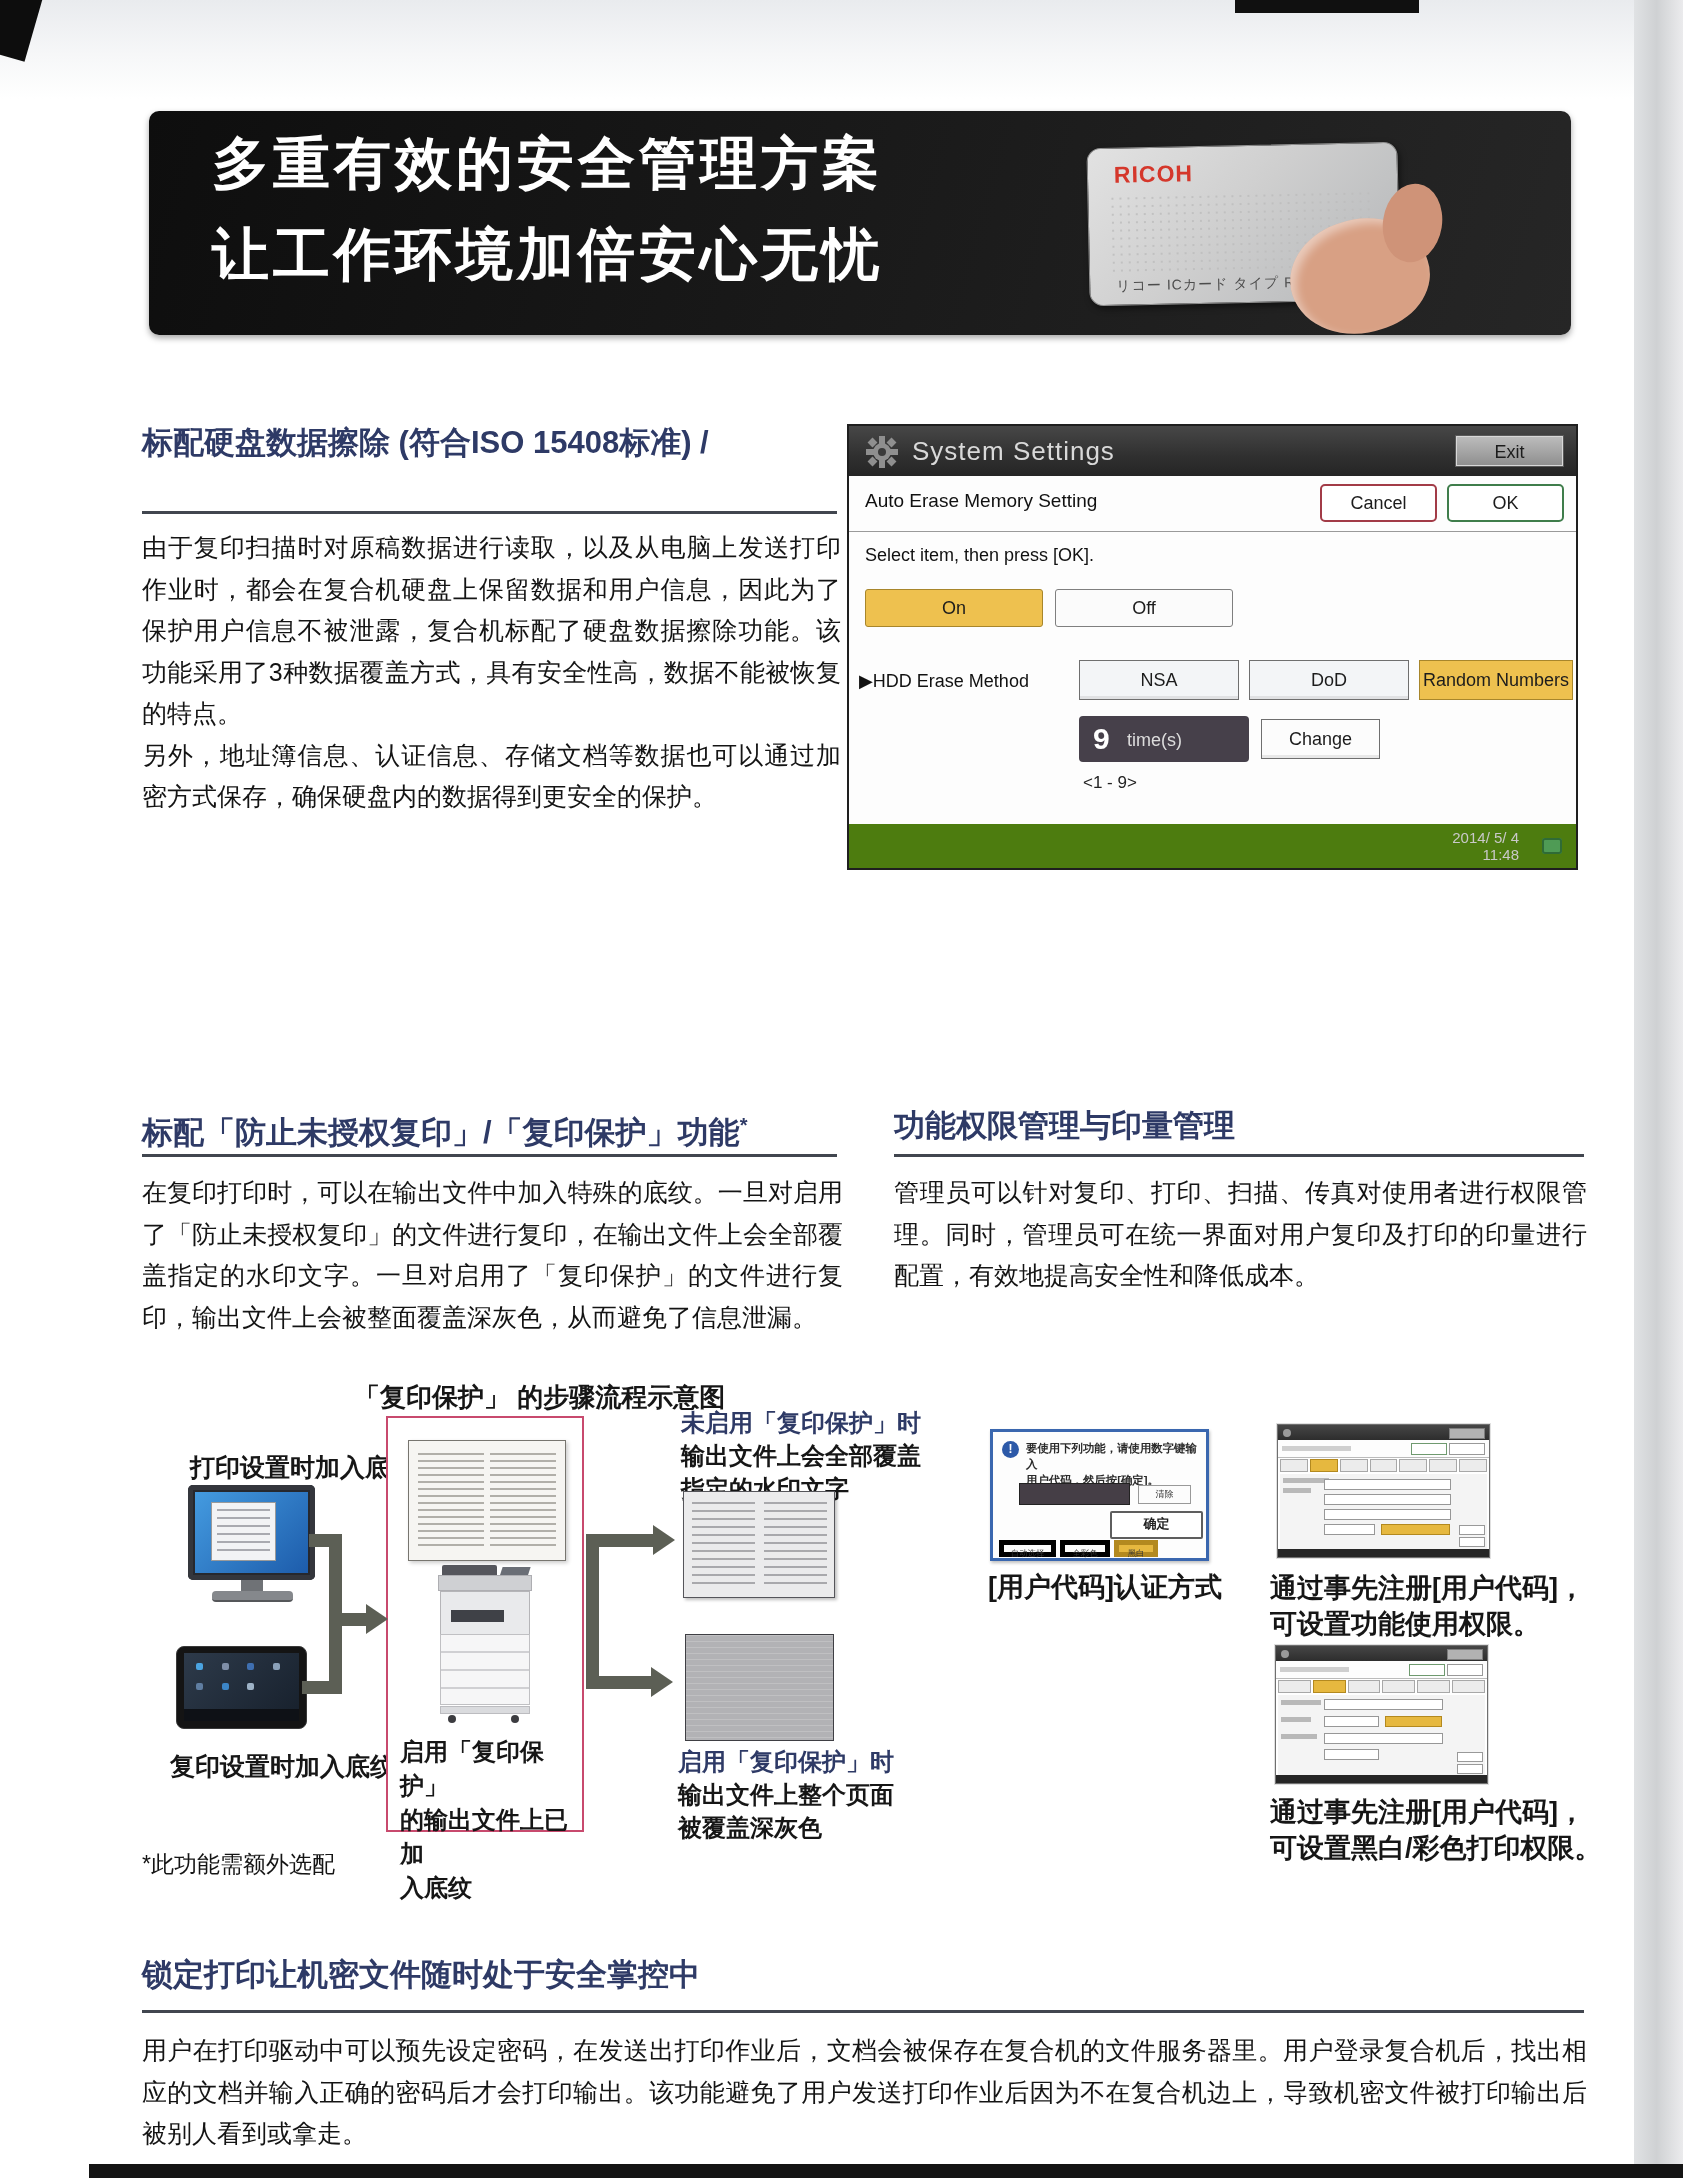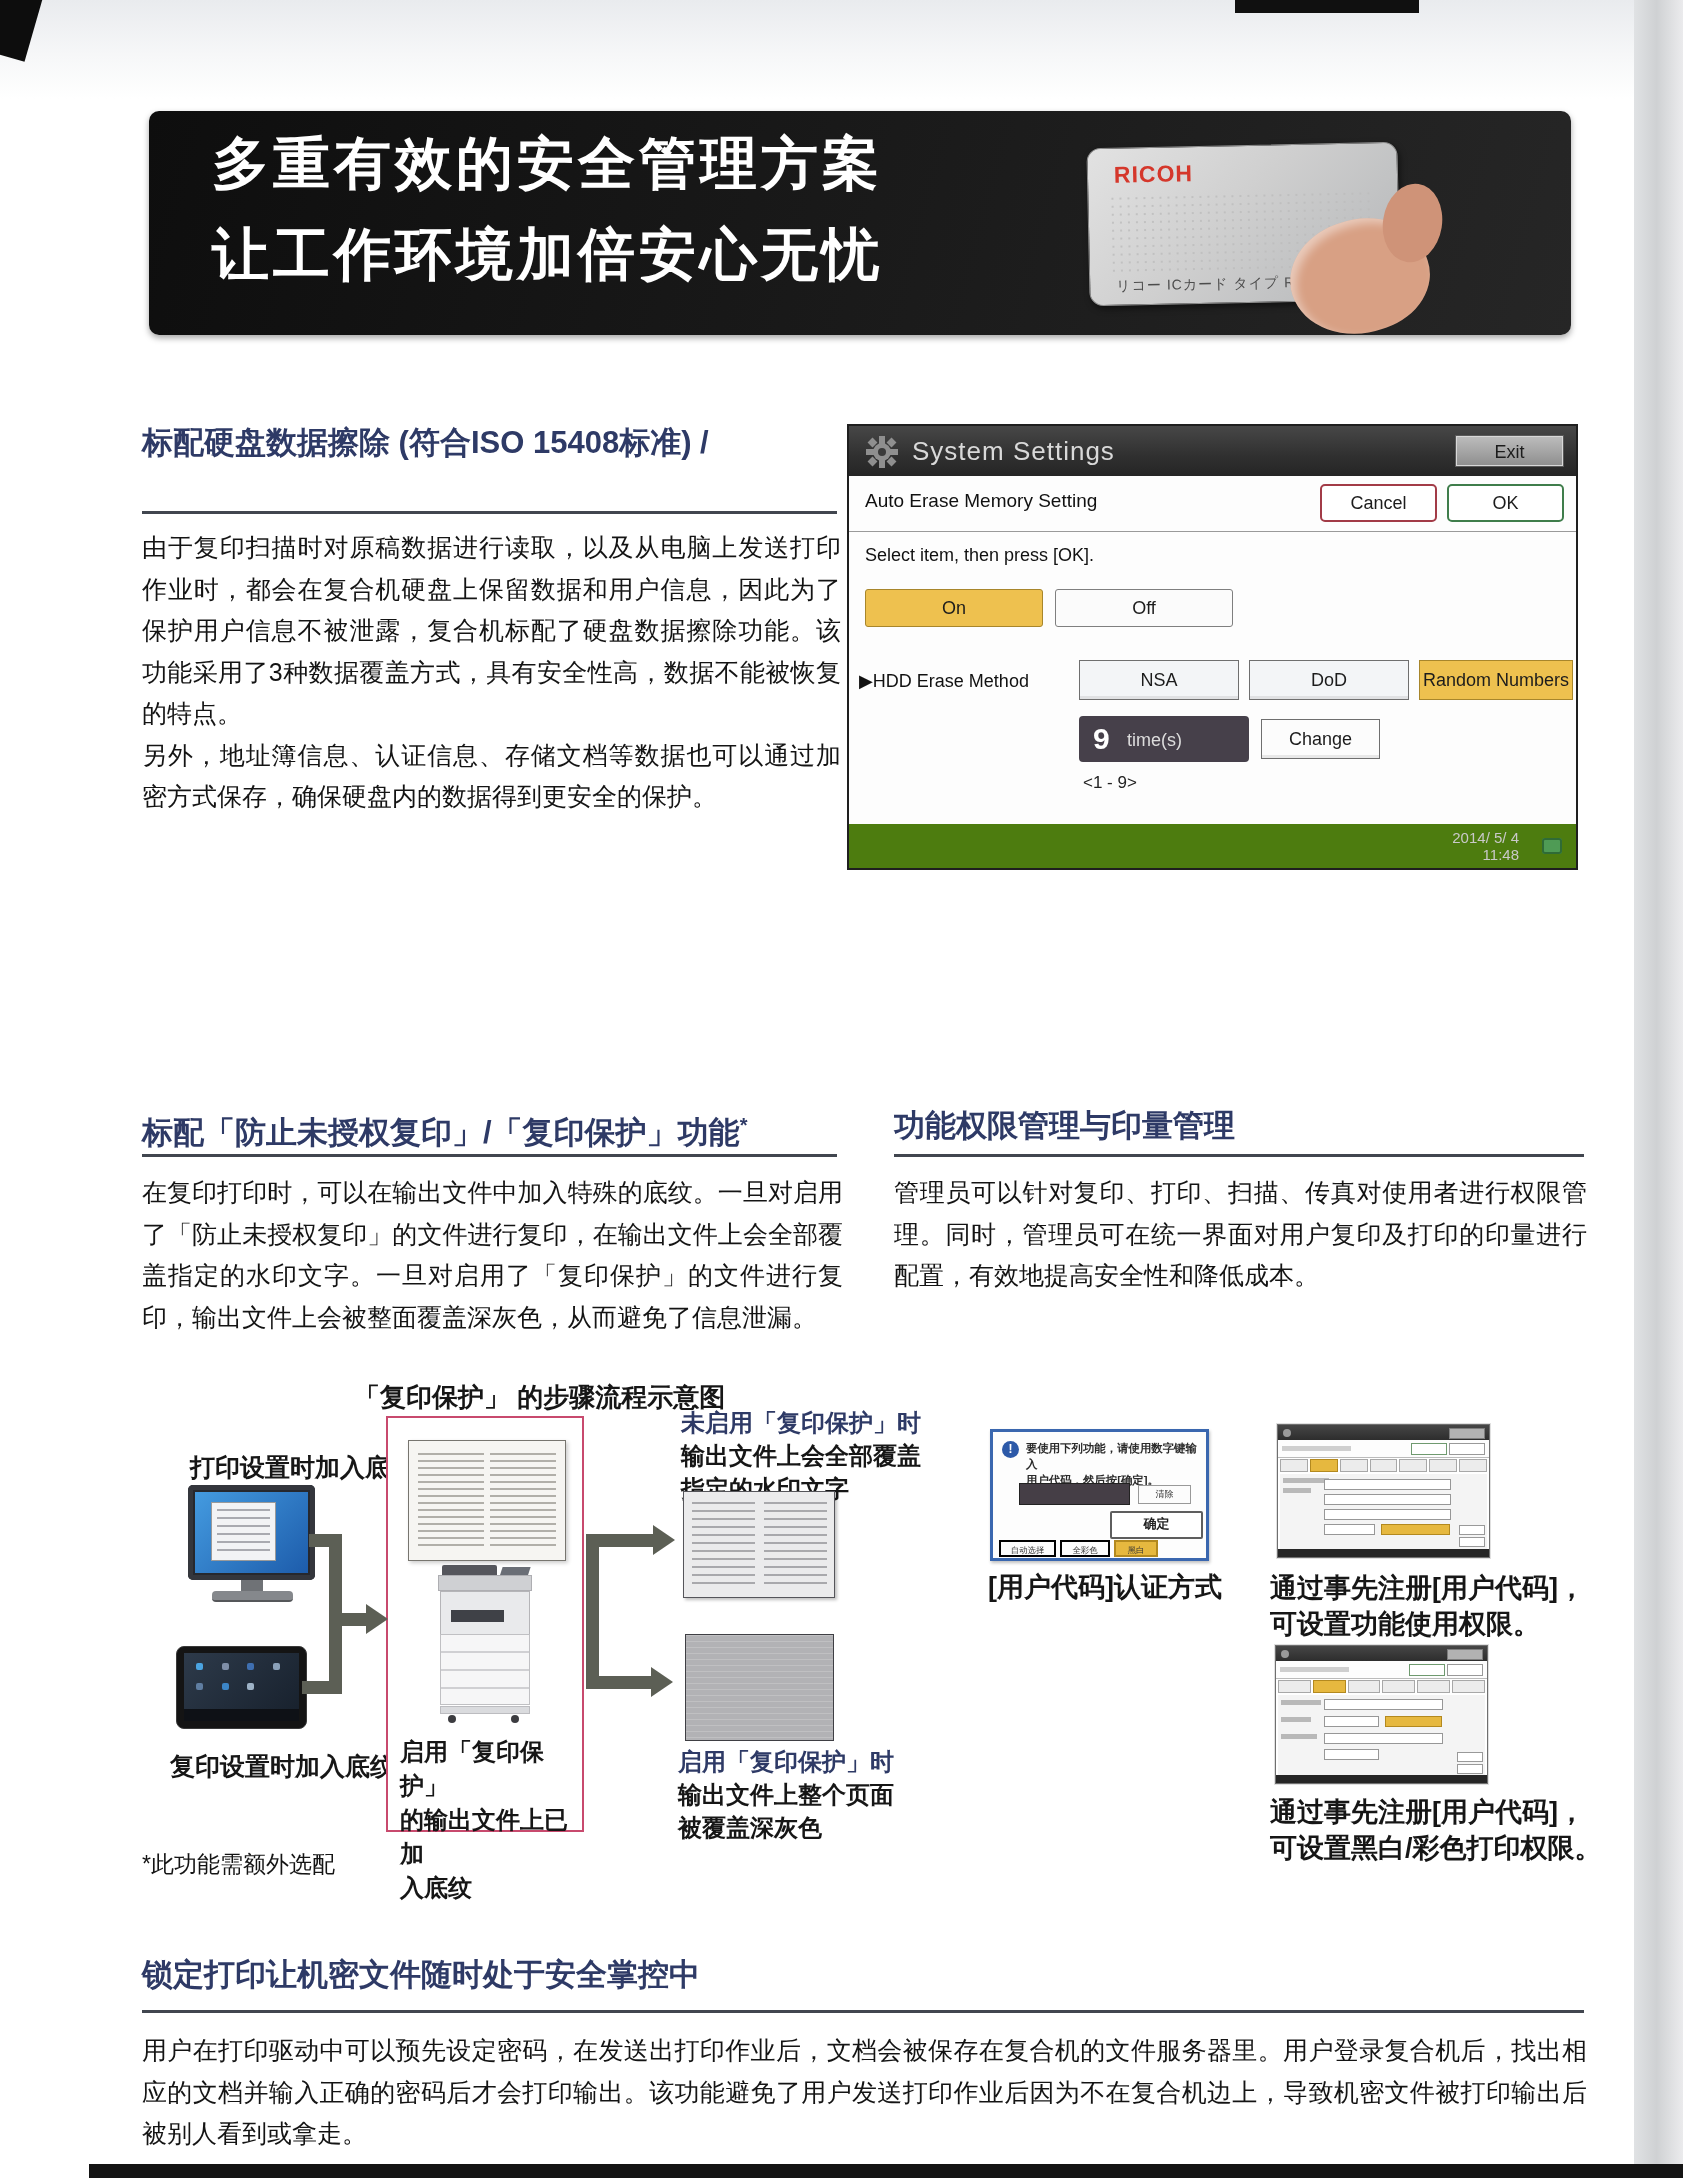--- a/index.html
+++ b/index.html
@@ -99,21 +99,21 @@
         background-image:repeating-linear-gradient(180deg,rgba(255,255,255,.18) 0 1px,transparent 1px 6px);}
   .arr{position:absolute;background:#5c5f55;}
   .arrhead{position:absolute;width:0;height:0;border-top:15px solid transparent;border-bottom:15px solid transparent;border-left:22px solid #5c5f55;}
   
   .ucdlg{left:990px;top:1429px;width:219px;height:132px;background:#fdfdfd;border:3px solid #3a67af;box-sizing:border-box;box-shadow:1px 2px 3px rgba(0,0,0,.25);}
   .uc-ico{left:9px;top:9px;width:17px;height:17px;border-radius:50%;background:#2c59a8;color:#fff;font-size:12px;font-weight:bold;text-align:center;line-height:17px;}
   .uc-txt{left:33px;top:8px;font-size:11.4px;font-weight:bold;color:#2a2a2a;line-height:16px;}
   .uc-input{left:26px;top:51px;width:109px;height:20px;background:#453e46;border:1px solid #222;}
   .uc-clear{left:145px;top:53px;width:51px;height:17px;background:#fcfcfc;border:1px solid #999;font-size:9px;text-align:center;line-height:16px;color:#333;}
   .uc-ok{left:117px;top:79px;width:89px;height:24px;background:#ffffff;border:2px solid #5e5e5e;border-radius:2px;font-size:13px;font-weight:bold;text-align:center;line-height:21px;color:#222;}
-  .uc-b{top:108px;height:17px;background:#fcfcfc;border:2px solid #000000;font-size:8.4px;text-align:center;line-height:16px;color:#333;box-sizing:border-box;}
+  .uc-b{top:108px;height:17px;background:#fcfcfc;border:5px solid #000000;font-size:8.4px;text-align:center;line-height:16px;color:#333;box-sizing:border-box;}
   .cap{font-size:27px;font-weight:bold;color:#161616;line-height:36px;}
   
   .mini{position:absolute;background:#fff;border:1px solid #6f6f6f;box-shadow:0 0 0 1px #e0e0e0;}
   .mhead{position:absolute;left:0;top:0;right:0;height:15px;background:linear-gradient(#464646,#2d2d2d);}
   .mgear{position:absolute;left:5px;top:4px;width:8px;height:8px;border-radius:50%;background:#9a9a9a;}
   .mexit{position:absolute;right:4px;top:3px;width:34px;height:9px;background:#b2b2b2;border:1px solid #7d7d7d;}
   .mrow2{position:absolute;left:0;top:15px;right:0;height:17px;background:#fdfdfd;border-bottom:1px solid #bbb;}
   .mlabbar{position:absolute;left:4px;top:6px;width:69px;height:5px;background:#cfcfcf;}
   .mbtn-g{position:absolute;right:42px;top:3px;width:34px;height:10px;background:#fff;border:1px solid #6f9a6f;}
   .mbtn-w{position:absolute;right:4px;top:3px;width:34px;height:10px;background:#fff;border:1px solid #999;}

